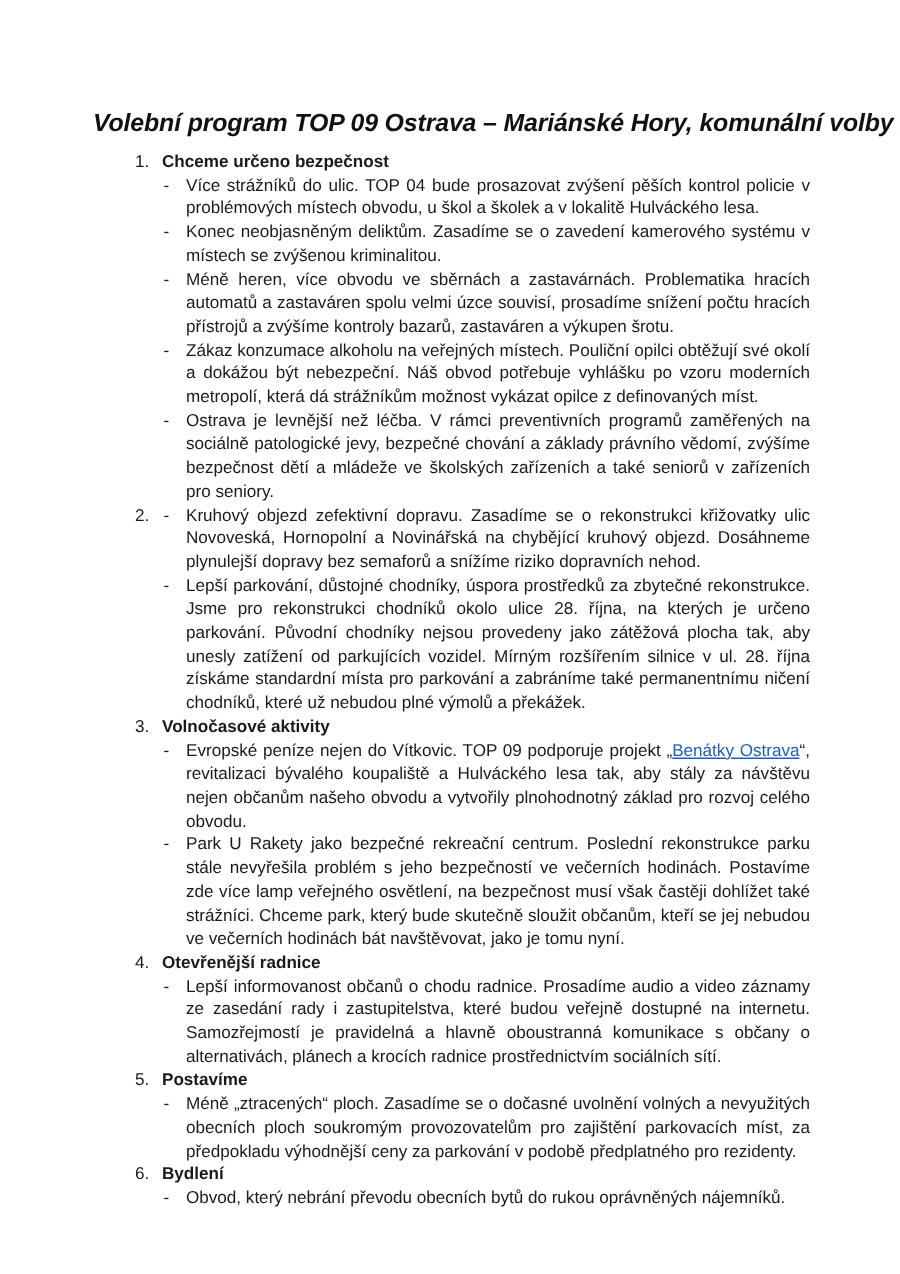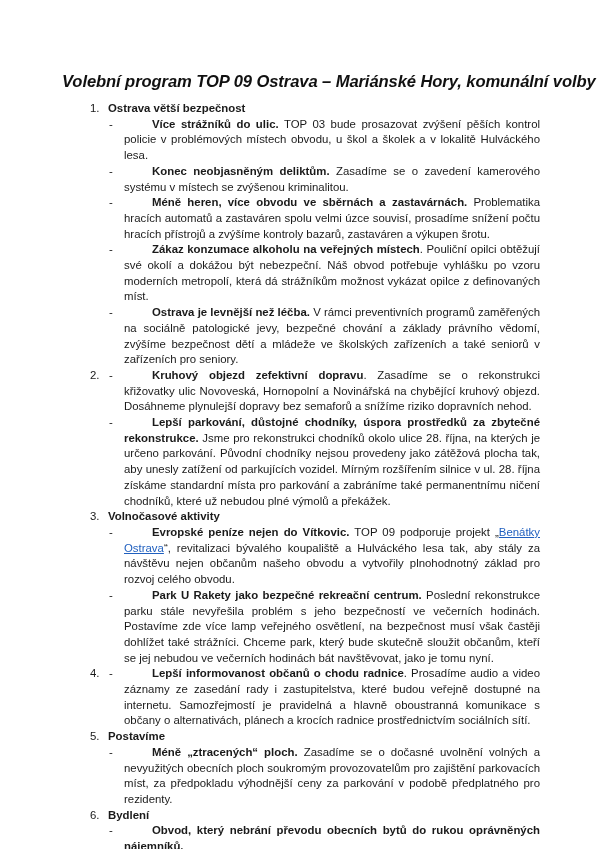--- a/index.html
+++ b/index.html
@@ -11,37 +11,37 @@
            font-size: 16.6px; letter-spacing: -0.1px; white-space: nowrap; color: #111; }
   .content { position: absolute; left: 90px; top: 101px; width: 450px;
              font-size: 11.4px; line-height: 15.7px; }
   ol.sections { list-style: none; margin: 0; padding: 0; }
   .section { position: relative; }
   .section-num { position: absolute; left: 0; top: 0; width: 18px; }
   .section-heading { margin-left: 18px; font-weight: bold; display: block; }
   ul.bullets { list-style: none; margin: 0; padding: 0 0 0 18px; }
   .bullet { position: relative; padding-left: 16px; text-align: justify; }
   .bullet .dash { position: absolute; left: 1px; top: 0; }
-  .bullet .lead { font-weight: bold; margin-left: 28px; }
+  .bullet .lead { font-weight: normal; }
   .link { color: #1f5fbf; text-decoration: underline; }
 </style>
 </head>
 <body>
 
 <div class="page">
   <div class="title">Volební program TOP 09 Ostrava – Mariánské Hory, komunální volby 2014</div>
 
   <div class="content">
     <ol class="sections">
 
       <li class="section">
         <span class="section-num">1.</span>
-        <span class="section-heading">Ostrava větší bezpečnost</span>
+        <span class="section-heading">Chceme určeno bezpečnost</span>
         <ul class="bullets">
-          <li class="bullet"><span class="dash">-</span><span class="lead">Více strážníků do ulic.</span><span> TOP 03 bude prosazovat zvýšení pěších kontrol policie v problémových místech obvodu, u škol a školek a v lokalitě Hulváckého lesa.</span></li>
+          <li class="bullet"><span class="dash">-</span><span class="lead">Více strážníků do ulic.</span><span> TOP 04 bude prosazovat zvýšení pěších kontrol policie v problémových místech obvodu, u škol a školek a v lokalitě Hulváckého lesa.</span></li>
           <li class="bullet"><span class="dash">-</span><span class="lead">Konec neobjasněným deliktům.</span><span> Zasadíme se o zavedení kamerového systému v místech se zvýšenou kriminalitou.</span></li>
           <li class="bullet"><span class="dash">-</span><span class="lead">Méně heren, více obvodu ve sběrnách a zastavárnách.</span><span> Problematika hracích automatů a zastaváren spolu velmi úzce souvisí, prosadíme snížení počtu hracích přístrojů a zvýšíme kontroly bazarů, zastaváren a výkupen šrotu.</span></li>
           <li class="bullet"><span class="dash">-</span><span class="lead">Zákaz konzumace alkoholu na veřejných místech</span><span>. Pouliční opilci obtěžují své okolí a dokážou být nebezpeční. Náš obvod potřebuje vyhlášku po vzoru moderních metropolí, která dá strážníkům možnost vykázat opilce z definovaných míst.</span></li>
           <li class="bullet"><span class="dash">-</span><span class="lead">Ostrava je levnější než léčba.</span><span> V rámci preventivních programů zaměřených na sociálně patologické jevy, bezpečné chování a základy právního vědomí, zvýšíme bezpečnost dětí a mládeže ve školských zařízeních a také seniorů v zařízeních pro seniory.</span></li>
         </ul>
       </li>
 
       <li class="section">
         <span class="section-num">2.</span>
         <ul class="bullets">
@@ -54,20 +54,21 @@
         <span class="section-num">3.</span>
         <span class="section-heading">Volnočasové aktivity</span>
         <ul class="bullets">
           <li class="bullet"><span class="dash">-</span><span class="lead">Evropské peníze nejen do Vítkovic.</span><span> TOP 09 podporuje projekt „</span><span class="link">Benátky Ostrava</span><span>“, revitalizaci bývalého koupaliště a Hulváckého lesa tak, aby stály za návštěvu nejen občanům našeho obvodu a vytvořily plnohodnotný základ pro rozvoj celého obvodu.</span></li>
           <li class="bullet"><span class="dash">-</span><span class="lead">Park U Rakety jako bezpečné rekreační centrum.</span><span> Poslední rekonstrukce parku stále nevyřešila problém s jeho bezpečností ve večerních hodinách. Postavíme zde více lamp veřejného osvětlení,  na bezpečnost musí však častěji dohlížet také strážníci. Chceme park, který bude skutečně sloužit občanům, kteří se jej nebudou ve večerních hodinách bát navštěvovat, jako je tomu nyní.</span></li>
         </ul>
       </li>
 
       <li class="section">
         <span class="section-num">4.</span>
+        <span class="section-heading">Otevřenější radnice</span>
         <ul class="bullets">
           <li class="bullet"><span class="dash">-</span><span class="lead">Lepší informovanost občanů o chodu radnice</span><span>. Prosadíme audio a video záznamy ze zasedání rady i zastupitelstva, které budou veřejně dostupné na internetu. Samozřejmostí je pravidelná a hlavně oboustranná komunikace s občany o alternativách, plánech a krocích radnice prostřednictvím sociálních sítí.</span></li>
         </ul>
       </li>
 
       <li class="section">
         <span class="section-num">5.</span>
         <span class="section-heading">Postavíme</span>
         <ul class="bullets">
           <li class="bullet"><span class="dash">-</span><span class="lead">Méně „ztracených“ ploch.</span><span> Zasadíme se o dočasné uvolnění volných a nevyužitých obecních ploch soukromým provozovatelům pro zajištění parkovacích míst, za předpokladu výhodnější ceny za parkování v podobě předplatného pro rezidenty.</span></li>

